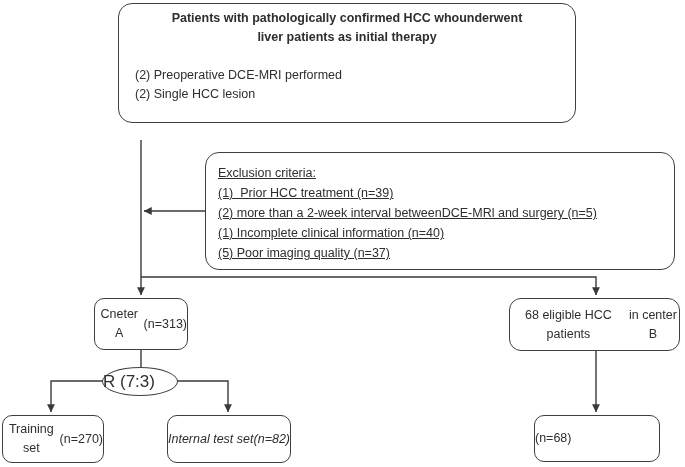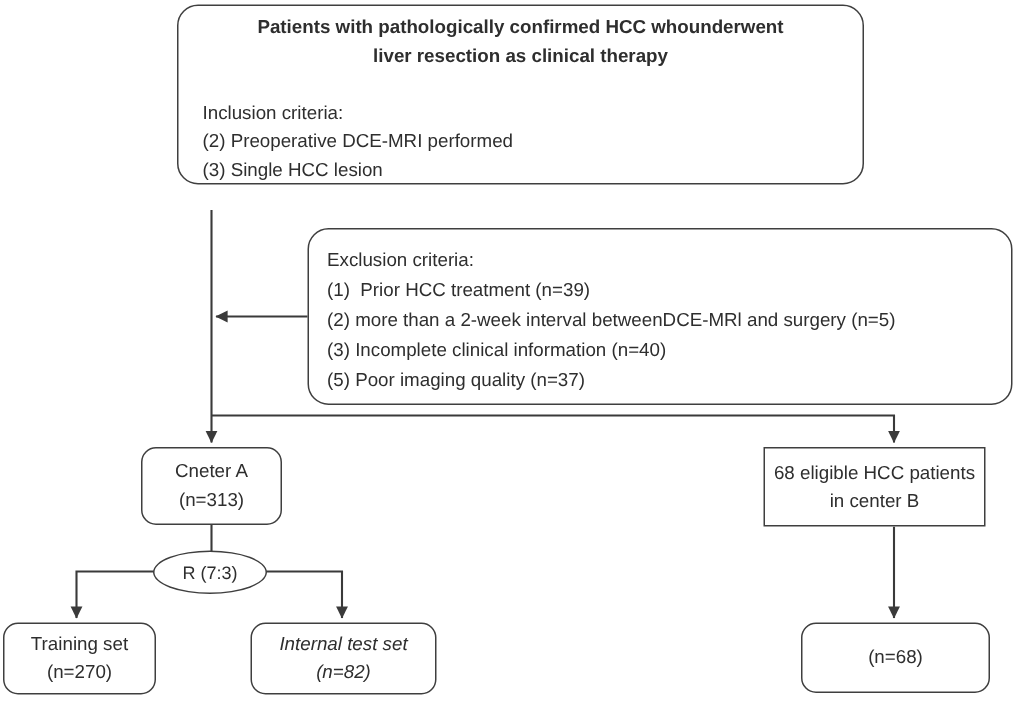--- a/index.html
+++ b/index.html
@@ -26,40 +26,41 @@
     border-radius: 14px;
     padding: 5px 10px 0 16px;
   }
   .top-box .title { text-align: center; font-weight: bold; line-height: 19px; padding-right: 6px; }
   .top-box .criteria { margin-top: 19px; line-height: 19px; }
   .exclusion-box {
     left: 205px; top: 152px; width: 470px; height: 118px;
     border-radius: 14px;
     padding: 10px 6px 0 12px;
     line-height: 20px;
+    text-decoration: underline;
   }
   .criteria-line, .exclusion-line { white-space: pre-wrap; }
   .center-box {
-    display: flex; flex-direction: column;
-    align-items: center; justify-content: center;
+    display: flex; flex-direction: row;
+    align-items: center; justify-content: space-between;
     text-align: center; line-height: 19px;
   }
   .center-a-box  { left: 94px;  top: 298px; width: 94px;  height: 52px; border-radius: 10px; }
-  .eligible-box  { left: 509px; top: 298px; width: 148px; height: 53px; border-radius: 0; }
+  .eligible-box  { left: 509px; top: 298px; width: 171px; height: 53px; border-radius: 12px; }
   .training-box  { left: 2px;   top: 415px; width: 102px; height: 48px; border-radius: 10px; }
   .internal-box  { left: 167px; top: 415px; width: 124px; height: 48px; border-radius: 10px; font-style: italic; }
   .external-box  { left: 534px; top: 415px; width: 126px; height: 47px; border-radius: 10px; }
   .ratio-ellipse {
     position: absolute;
     left: 102px; top: 367px; width: 76px; height: 29px;
     background: #ffffff;
     border: 1.4px solid #3f3f3f;
     border-radius: 50%;
-    display: flex; align-items: center; justify-content: center;
-    font-size: 12px; color: #2e2e2e;
+    display: flex; align-items: center; 
+    font-size: 17px; color: #2e2e2e;
   }
 </style>
 </head>
 <body>
 
 <div class="stage">
 
   <svg class="connectors" width="685" height="467" viewBox="0 0 685 467">
     <defs>
       <marker id="arrow" viewBox="0 0 10 10" refX="8.6" refY="5" markerWidth="9" markerHeight="9" orient="auto-start-reverse" markerUnits="userSpaceOnUse">
@@ -73,34 +74,33 @@
       <path d="M141,350 L141,368"></path>
       <path d="M103,381 L51,381 L51,412" marker-end="url(#arrow)"></path>
       <path d="M177,381 L228,381 L228,412" marker-end="url(#arrow)"></path>
       <path d="M596,351 L596,412" marker-end="url(#arrow)"></path>
     </g>
   </svg>
 
   <div class="box top-box">
     <div class="title">
       <div>Patients with pathologically confirmed HCC whounderwent</div>
-      <div>liver resection as clinical therapy</div>
+      <div>liver patients as initial therapy</div>
     </div>
     <div class="criteria">
-      <div class="criteria-line">Inclusion criteria:</div>
       <div class="criteria-line">(2) Preoperative DCE-MRI performed</div>
-      <div class="criteria-line">(3) Single HCC lesion</div>
+      <div class="criteria-line">(2) Single HCC lesion</div>
     </div>
   </div>
 
   <div class="box exclusion-box">
     <div class="exclusion-line">Exclusion criteria:</div>
     <div class="exclusion-line">(1)  Prior HCC treatment (n=39)</div>
     <div class="exclusion-line">(2) more than a 2-week interval betweenDCE-MRl and surgery (n=5)</div>
-    <div class="exclusion-line">(3) Incomplete clinical information (n=40)</div>
+    <div class="exclusion-line">(1) Incomplete clinical information (n=40)</div>
     <div class="exclusion-line">(5) Poor imaging quality (n=37)</div>
   </div>
 
   <div class="box center-box center-a-box">
     <div>Cneter A</div>
     <div>(n=313)</div>
   </div>
 
   <div class="box center-box eligible-box">
     <div>68 eligible HCC patients</div>

